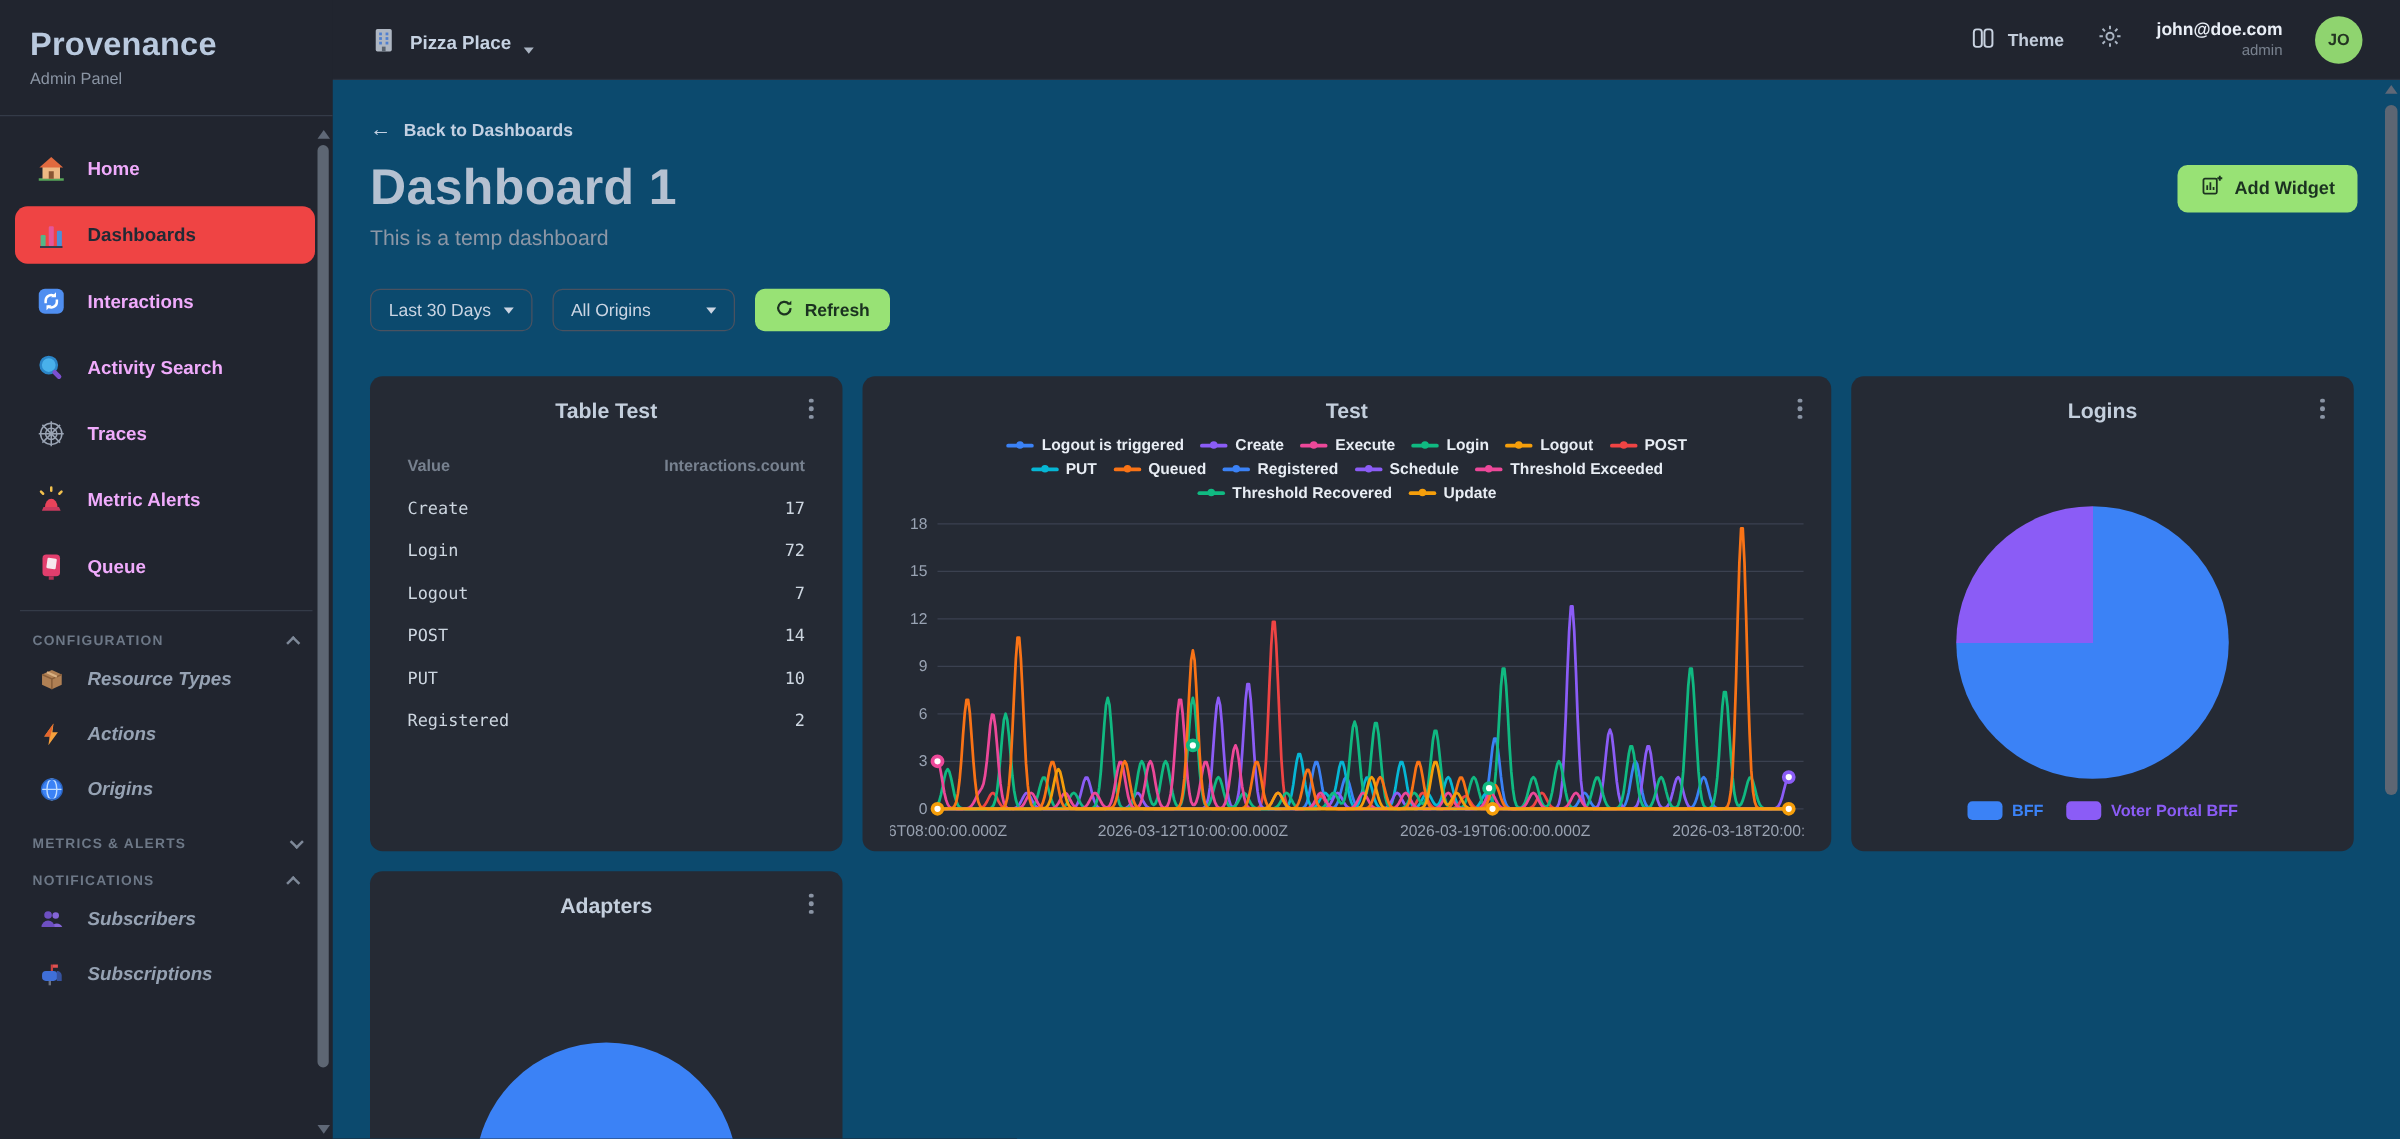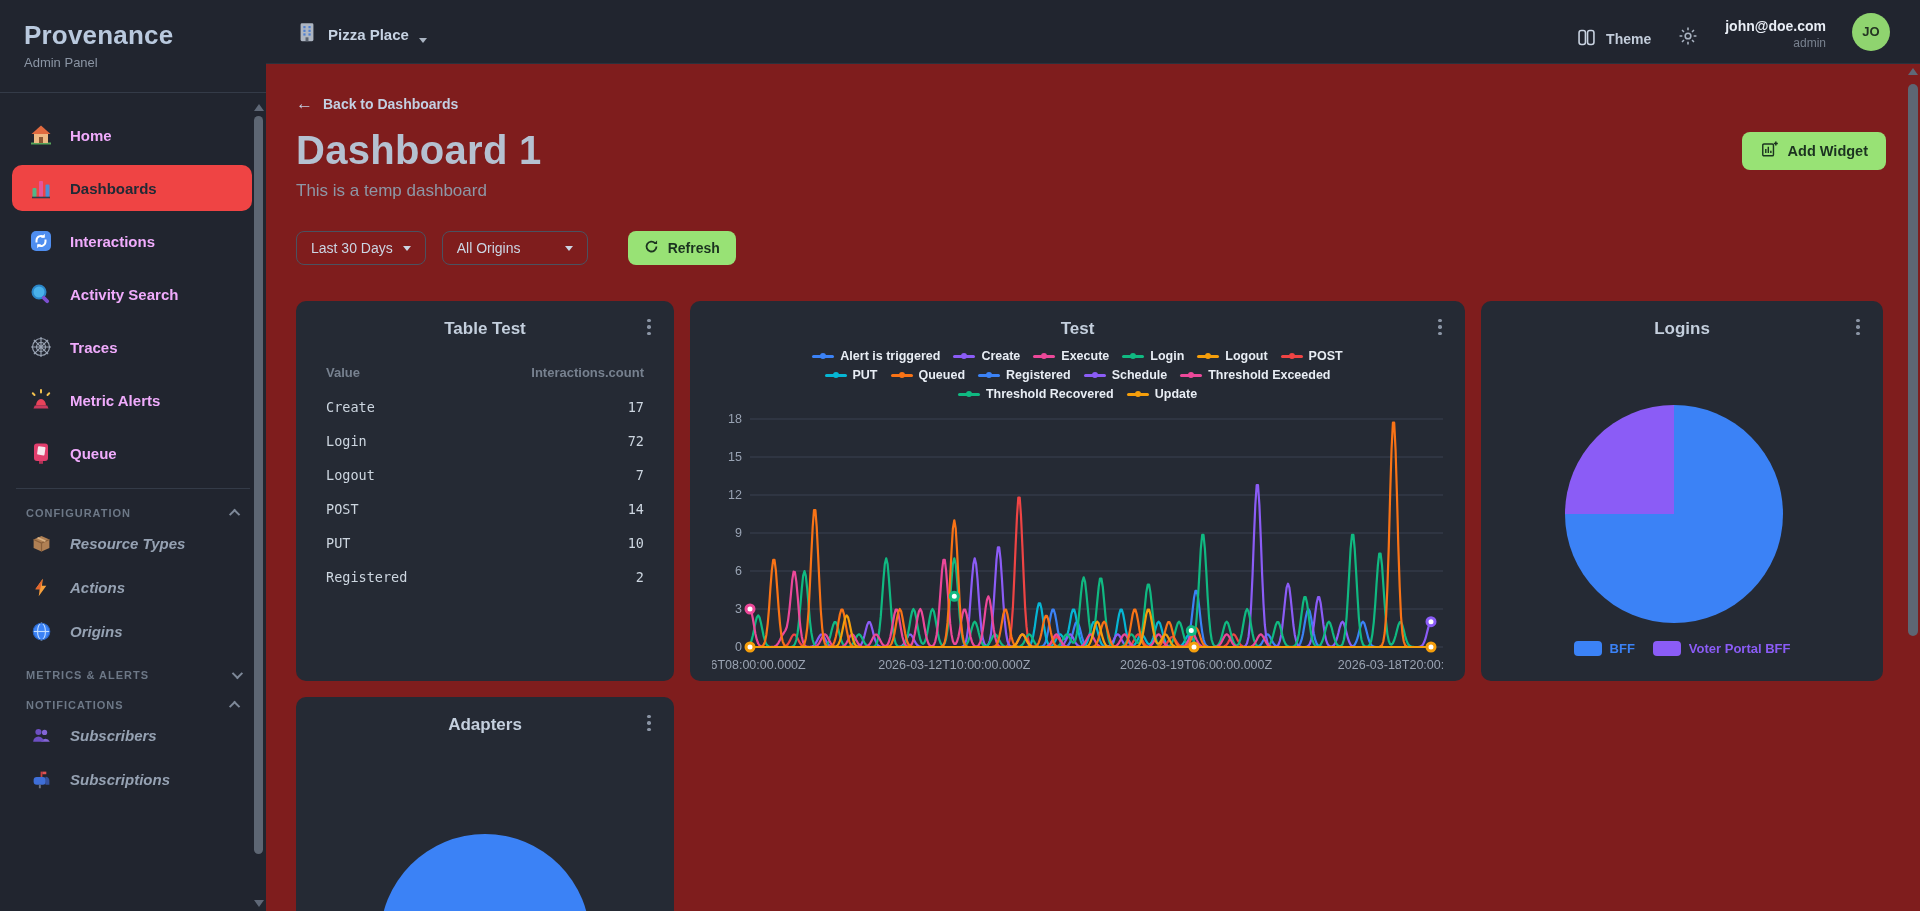--- a/index.html
+++ b/index.html
@@ -38,38 +38,38 @@
 
   
   .main { position:absolute; left:266px; right:0; top:0; bottom:0; }
   .topbar { height:64px; background:#21252f; border-bottom:1px solid #2b313d; display:flex; align-items:center;
     padding:0 30px; position:relative; z-index:4; }
   .org { display:flex; align-items:flex-end; gap:10px; cursor:pointer; }
   .org .icon svg { width:22px; height:22px; display:block; }
   .org-label { color:#c6d2e2; font-size:15px; font-weight:700; }
   .caret { width:0; height:0; border-left:4.5px solid transparent; border-right:4.5px solid transparent;
     border-top:5.5px solid #aab4c2; display:inline-block; }
-  .topbar-right { margin-left:auto; display:flex; align-items:flex-end; gap:26px; }
+  .topbar-right { margin-left:auto; display:flex; align-items:center; gap:26px; }
   .theme-btn { display:flex; align-items:center; gap:9px; color:#c3cddb; font-size:14px; font-weight:700; cursor:pointer; }
   .theme-btn svg { width:21px; height:21px; }
   .gear-btn { cursor:pointer; display:flex; } .gear-btn svg { width:22px; height:22px; }
   .user-block { text-align:right; line-height:1.25; }
   .user-email { color:#e9eef6; font-size:14px; font-weight:700; }
   .user-role { color:#79828f; font-size:12px; }
   .avatar { width:38px; height:38px; border-radius:50%; background:#8fd46f; color:#243522; font-size:13px;
     font-weight:800; display:flex; align-items:center; justify-content:center; cursor:pointer; }
 
-  .content { position:absolute; top:64px; left:0; right:0; bottom:0; background:#7f1d1d; padding:30px 34px 0 30px; overflow:hidden; }
+  .content { position:absolute; top:64px; left:0; right:0; bottom:0; background:#0c4a6e; padding:30px 34px 0 30px; overflow:hidden; }
   .back-link { display:inline-flex; align-items:center; gap:10px; color:#c3d0e2; font-size:14px; font-weight:700; cursor:pointer; }
   .back-arrow::before { content:'\2190'; font-size:17px; color:#c3d0e2; }
   .title-row { display:flex; align-items:center; margin-top:14px; }
   .page-title { font-size:40px; font-weight:800; color:#b5c1d1; letter-spacing:.3px; }
   .page-sub { margin-top:8px; font-size:17px; color:#8d97a6; }
   .btn-green { background:#98e275; color:#1b3220; border:none; border-radius:8px; font-family:inherit;
-    font-weight:800; display:inline-flex; align-items:center; gap:9px; cursor:pointer;margin-left:24px; }
+    font-weight:800; display:inline-flex; align-items:center; gap:9px; cursor:pointer; }
   .add-widget { height:38px; padding:0 18px; font-size:14.5px; margin-left:auto; }
   .filters { display:flex; align-items:center; gap:16px; margin-top:30px; }
   .select-btn { height:34px; border:1px solid #4a5260; border-radius:8px; background:transparent; color:#cbd5e3;
     font-family:inherit; font-size:14px; display:inline-flex; align-items:center; gap:10px; padding:0 14px; cursor:pointer; }
   .select-btn .caret { border-top-color:#cbd5e3; }
   .select-wide { width:146px; justify-content:space-between; }
   .refresh-btn { height:34px; padding:0 16px; font-size:14px; }
 
   .grid { display:flex; gap:16px; margin-top:36px; align-items:flex-start; flex-wrap:wrap; }
   .card { background:#252a34; border-radius:10px; padding:18px 22px; position:relative; overflow:hidden;text-align:center; }
@@ -396,21 +396,21 @@
           <div class="kebab">
               <i></i>
               <i></i>
               <i></i>
             </div>
           <div class="legend" id="test-legend">
               <span class="lg-item" style="--c:#3b82f6">
                 <span class="lg-mark" style="--c:#3b82f6">
                   <i></i>
                 </span>
-                <span>Alert is triggered</span>
+                <span>Logout is triggered</span>
               </span>
               <span class="lg-item" style="--c:#8b5cf6">
                 <span class="lg-mark" style="--c:#8b5cf6">
                   <i></i>
                 </span>
                 <span>Create</span>
               </span>
               <span class="lg-item" style="--c:#ec4899">
                 <span class="lg-mark" style="--c:#ec4899">
                   <i></i>

